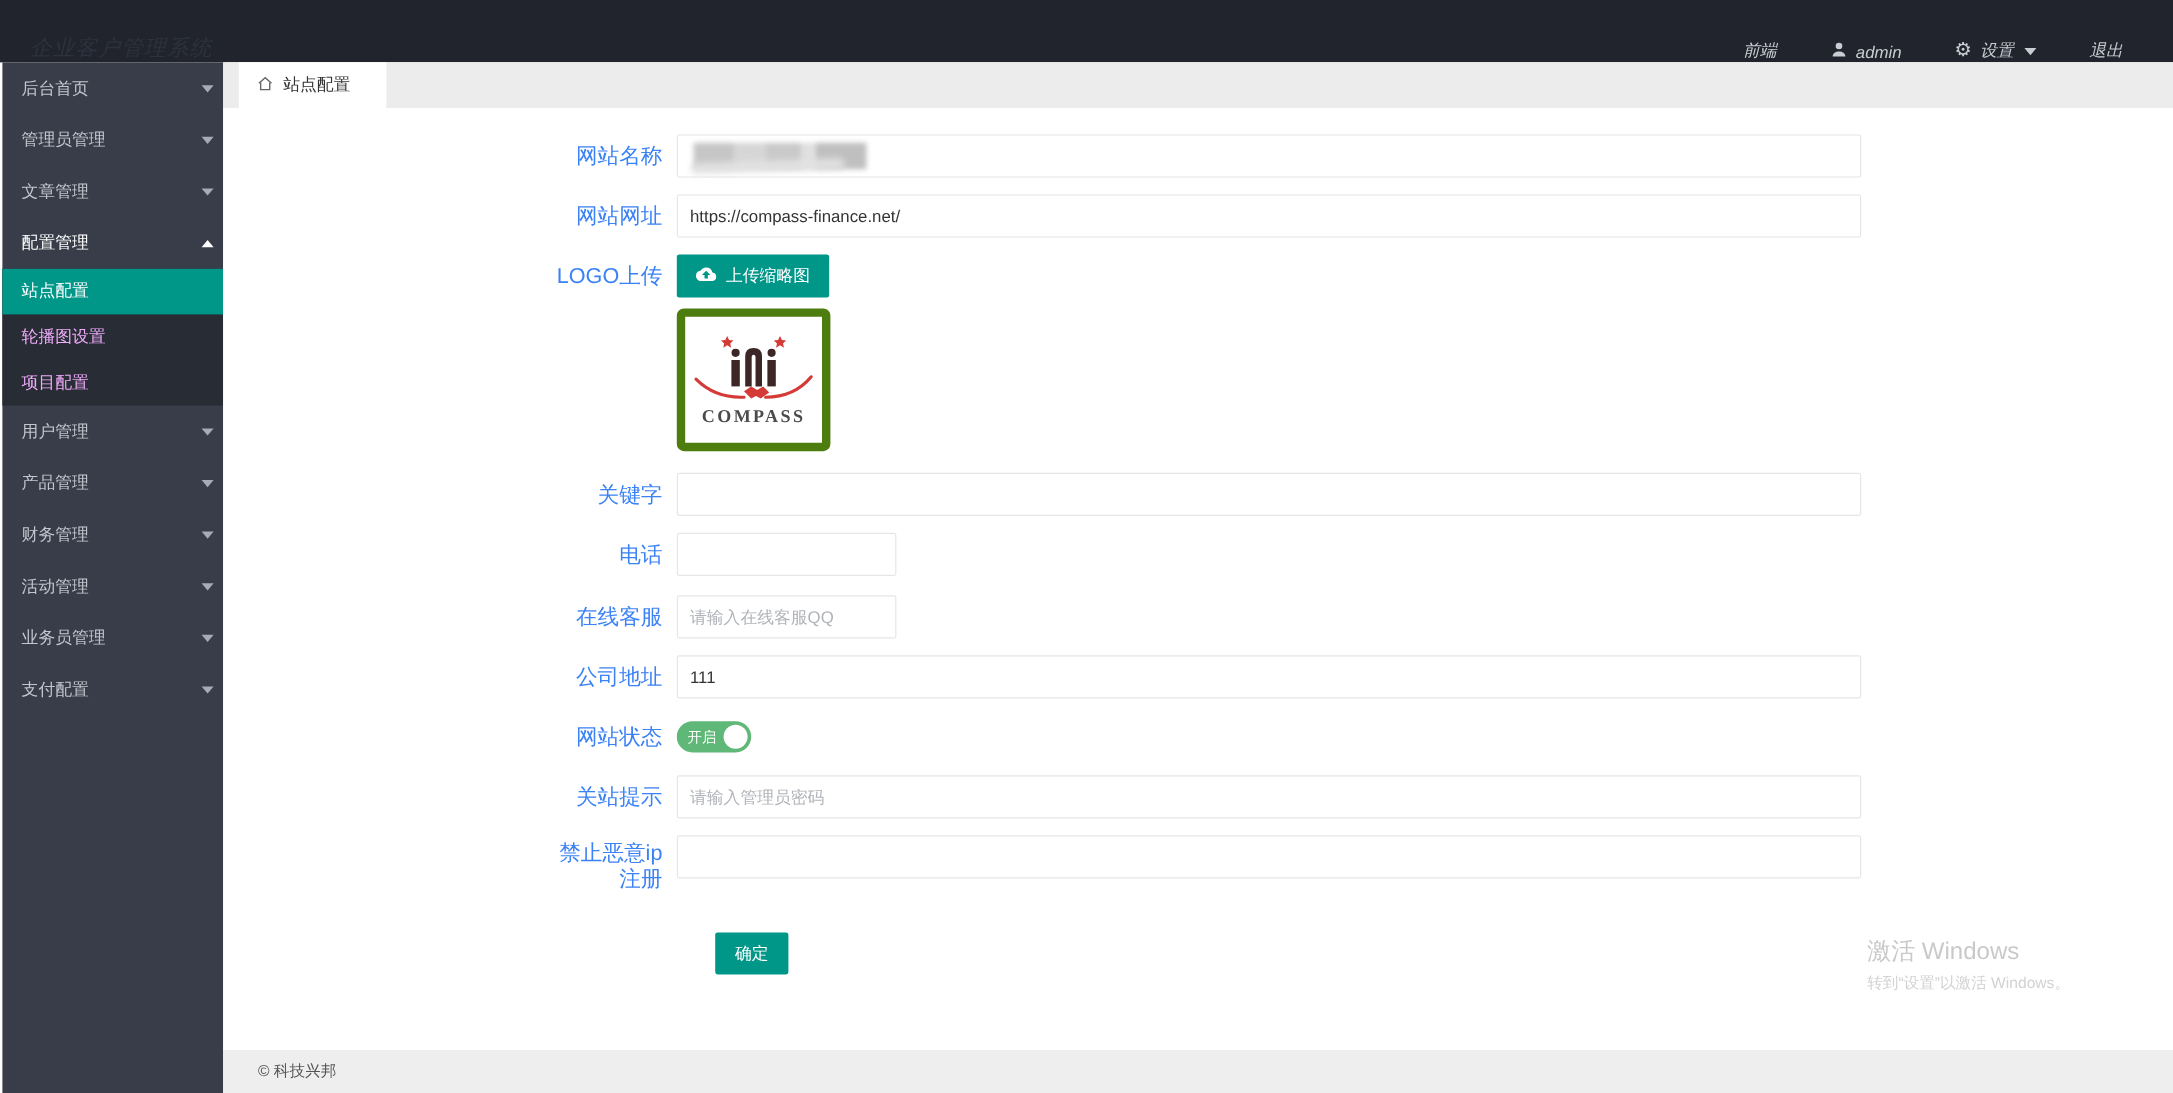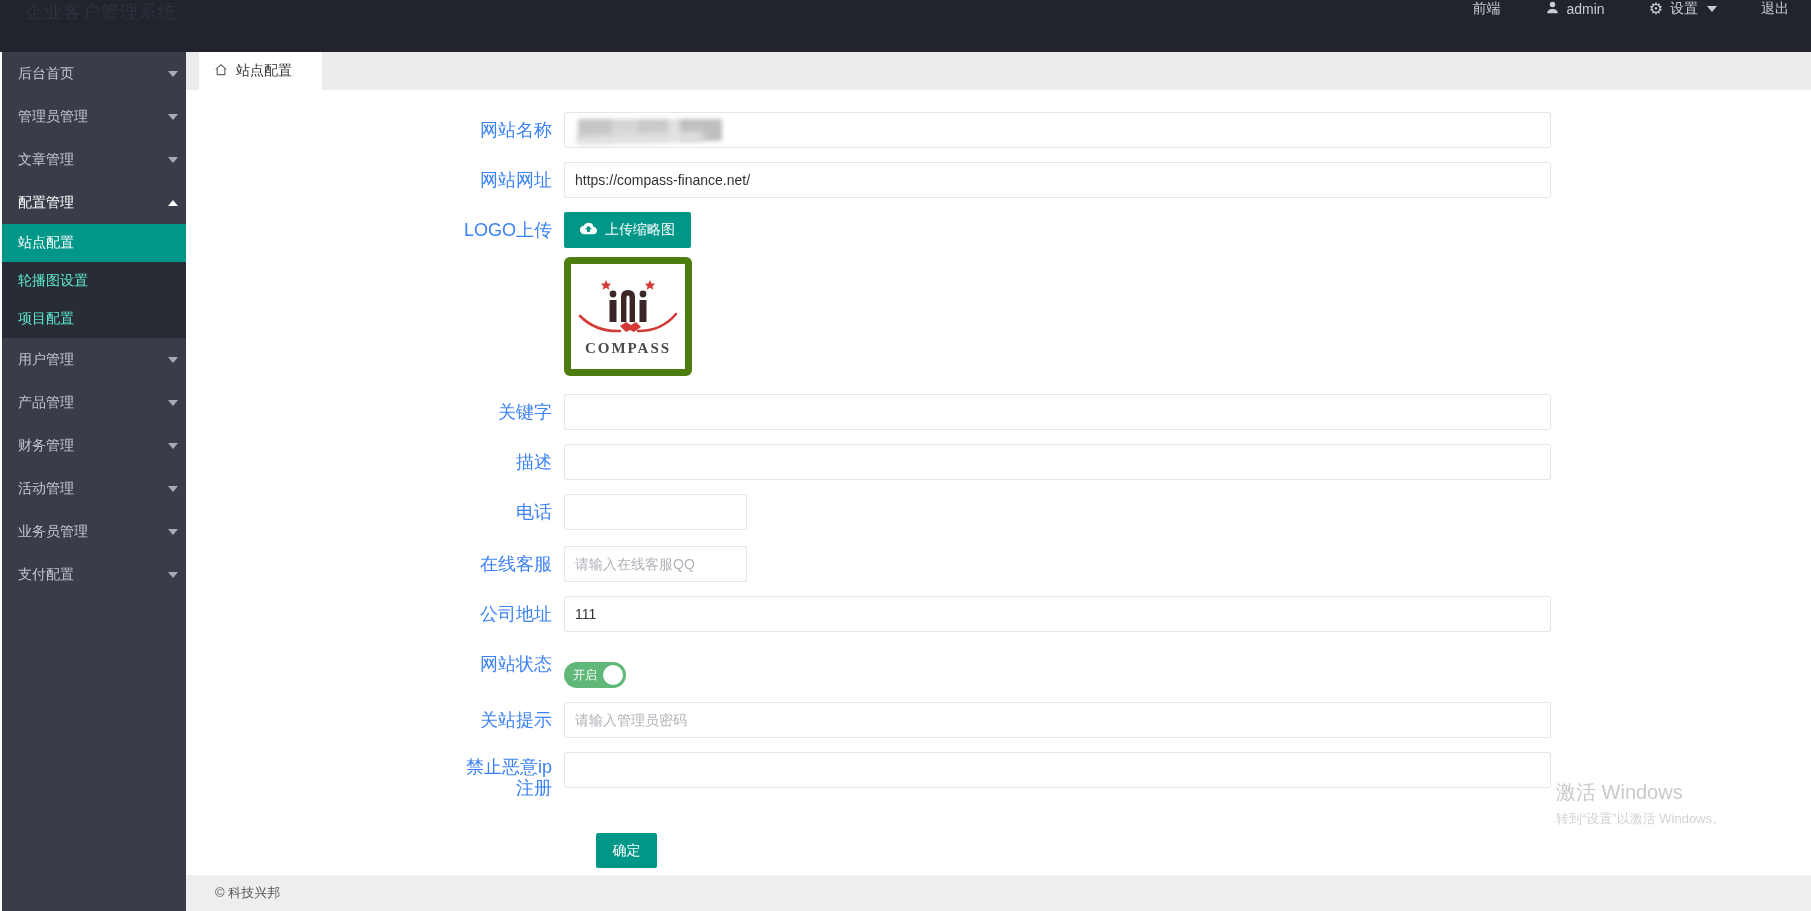--- a/index.html
+++ b/index.html
@@ -5,39 +5,39 @@
   * { box-sizing: border-box; margin: 0; padding: 0; }
   html,body { width:1811px; height:911px; }
   body {
     font-family: "Liberation Sans", "DejaVu Sans", sans-serif;
     background:#fff; overflow:hidden;
   }
   .app { position:relative; width:1811px; height:911px; background:#fff; }
 
   
   .hdr { position:absolute; top:0; left:0; right:0; height:52px; background:#21242c;
-         display:flex; align-items:flex-start; justify-content:space-between; padding:0 22px 0 25px; }
+         display:flex; align-items:flex-end; justify-content:space-between; padding:0 42px 0 25px;font-style:italic; }
   .hdr-title { font-size:18px; color:#2d323e; letter-spacing:1px; }
   .hdr-nav { display:flex; align-items:center; gap:44px; color:#c8ccd3; font-size:14px; }
   .hdr-item { display:flex; align-items:center; gap:7px; cursor:pointer; }
   .gear-glyph { font-size:16px; line-height:1; }
   .caret { width:0; height:0; border-left:5px solid transparent; border-right:5px solid transparent;
            border-top:6px solid #c8ccd3; margin-left:2px; }
 
   
   .sidebar { position:absolute; top:52px; left:2px; width:186px; bottom:0; background:#393d49; }
   .side-item { height:43px; display:flex; align-items:center; justify-content:space-between;
                padding:0 10px 0 16px; color:#c2c6ce; font-size:14px; cursor:pointer; }
   .side-item.open { color:#ffffff; }
   .chev { width:0; height:0; border-left:5px solid transparent; border-right:5px solid transparent;
           border-top:6px solid #a6abb5; }
   .chev.up { border-top:none; border-bottom:6px solid #ffffff; }
   .submenu { background:#282c34; }
   .sub-item { height:38px; display:flex; align-items:center; padding-left:16px;
-              color:#5eead4; font-size:14px; cursor:pointer; }
+              color:#f0abfc; font-size:14px; cursor:pointer; }
   .sub-item.active { background:#009688; color:#fff; }
 
   
   .main { position:absolute; left:186px; top:52px; right:0; bottom:0; background:#fff; }
   .tabbar { height:38px; background:#ececec; display:flex; }
   .tab { height:38px; background:#fff; display:flex; align-items:center; gap:8px;
          padding:0 30px 0 15px; margin-left:13px; font-size:14px; color:#333; cursor:pointer; }
   .content { position:absolute; top:38px; left:0; right:0; bottom:36px; background:#fff; overflow:hidden; }
 
   
@@ -61,21 +61,21 @@
 
   .upload-btn { height:36px; background:#009688; color:#fff; border:none; border-radius:2px;
                 display:inline-flex; align-items:center; gap:8px; padding:0 16px; font-size:14px; cursor:pointer; }
   .logo-box { margin-top:9px; width:128px; height:119px; border:7px solid #4d7c0f; border-radius:6px;
               background:#fff; display:flex; flex-direction:column; align-items:center; justify-content:center; }
   .logo-text { font-family:"Liberation Serif", "DejaVu Serif", serif; font-weight:bold;
                font-size:15px; letter-spacing:2px; color:#4b4b4b; margin-top:2px; }
 
   .switch { width:62px; height:26px; border-radius:14px; background:#5FB878; position:relative;
             display:flex; align-items:center; padding-left:9px; color:#fff; font-size:12px;
-            cursor:pointer; margin-top:16px; }
+            cursor:pointer; margin-top:5px; }
   .knob { position:absolute; right:3px; top:3px; width:20px; height:20px; background:#fff; border-radius:50%; }
 
   .submit-row { margin-left:378px; margin-top:34px;padding-left:32px; }
   .submit-btn { width:61px; height:35px; background:#009688; color:#fff; border:none; border-radius:2px;
                 font-size:14px; cursor:pointer; }
 
   
   .footer { position:absolute; left:0; right:0; bottom:0; height:36px; background:#eeeeee;
             display:flex; align-items:center; padding-left:29px; font-size:13px; color:#555; }
   .watermark { position:absolute; left:1556px; top:779px; pointer-events:none; }
@@ -235,24 +235,20 @@
               <div class="logo-text">COMPASS</div>
             </div>
           </div>
         </div>
 
         <div class="form-item">
           <div class="form-label">关键字</div>
           <input class="ipt wide" value="" style="">
         </div>
 
-        <div class="form-item">
-          <div class="form-label">描述</div>
-          <input class="ipt wide" value="" style="">
-        </div>
 
         <div class="form-item gap16">
           <div class="form-label">电话</div>
           <input class="ipt narrow" value="" style="">
         </div>
 
         <div class="form-item">
           <div class="form-label">在线客服</div>
           <input class="ipt narrow" placeholder="请输入在线客服QQ" style="">
         </div>

